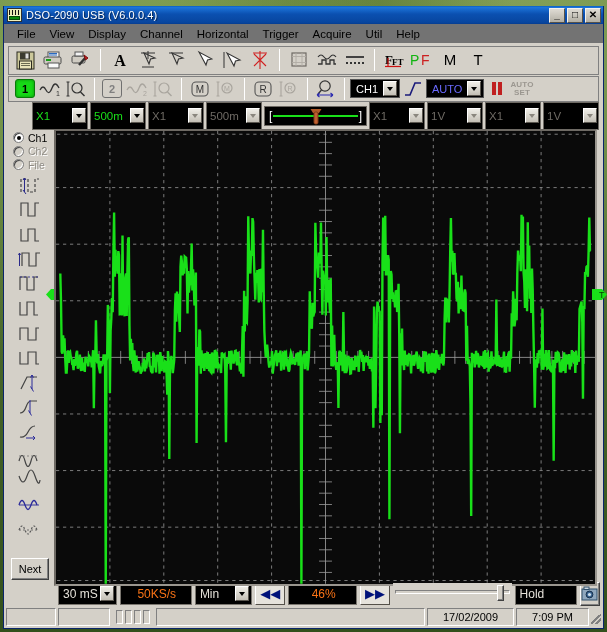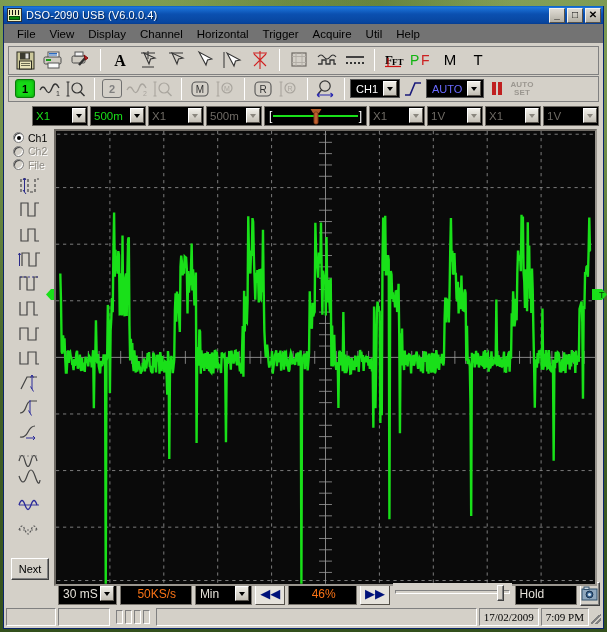--- a/index.html
+++ b/index.html
@@ -165,21 +165,21 @@
   .toolbar3 {
     margin: 2px 4px 1px 4px;
     height: 24px;
     display: flex; align-items: center;
     gap: 2px;
     padding-left: 24px;
   }
   .scale-box {
     background: #000;
     border: 1px solid #6e6a64;
-    height: 20px;
+    height: 28px;
     display:flex; align-items:center;
     padding: 0 1px 0 3px;
   }
   .scale-box .v { font-size: 11.5px; min-width: 34px; }
   .scale-box .v.act { color: #19e019; }
   .scale-box .v.dim { color: #6e6a64; }
   .trigbox {
     background:#000; border:1px solid #6e6a64;
     height:20px; width: 184px;
     display:flex;align-items:center; position: relative;
@@ -305,22 +305,22 @@
     box-shadow: inset -1px -1px 0 #808080;
     display:flex;align-items:center;justify-content:center;
   }
   .statusbar {
     height: 22px; display:flex; align-items:stretch;
     background:#d4d0c8; padding: 0 0 2px 2px; gap: 2px;
   }
   .sb-cell {
     border: 1px solid #808080;
     border-right-color:#fff; border-bottom-color:#fff;
-    display:flex; align-items:center; padding: 0 4px;
-    font-size: 11px; color:#000;font-family:Liberation Serif, serif;
+    display:flex; align-items:center; padding: 0 15px;
+    font-size: 11px; color:#000;
   }
   .sb-grip {
     width: 12px; align-self:flex-end; height: 14px;
     position: relative;
   }
   .gripdots {
     position:absolute; right:2px; bottom:2px; width:10px; height:10px;
     background:
       linear-gradient(135deg, transparent 45%, #808080 45% 60%, transparent 60%),
       linear-gradient(135deg, transparent 70%, #808080 70% 85%, transparent 85%);

